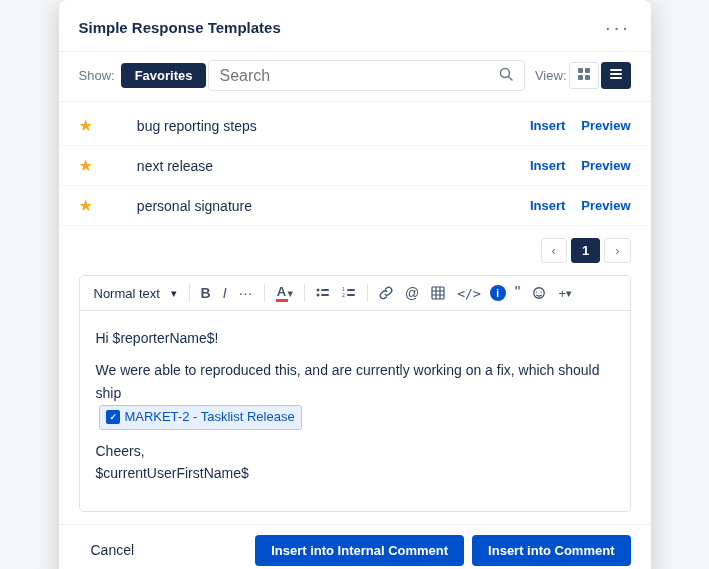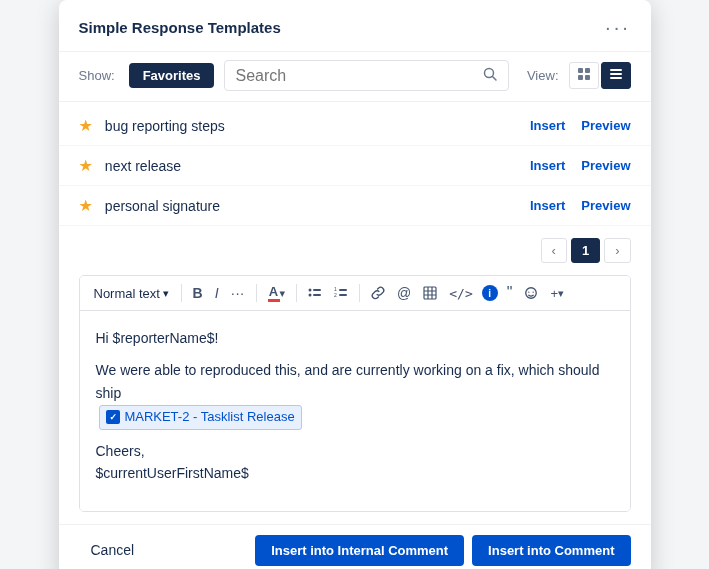--- a/index.html
+++ b/index.html
@@ -35,21 +35,21 @@
     .more-icon {
       color: #6b778c;
       font-size: 20px;
       cursor: pointer;
       letter-spacing: 2px;
     }
     .toolbar-row {
       display: flex;
       align-items: center;
       padding: 8px 20px 10px 20px;
-      gap: 10px;
+      gap: 2px;
       border-bottom: 1px solid #f0f0f0;
     }
     .show-label {
       font-size: 13px;
       color: #6b778c;
       margin-right: 4px;
     }
     .btn-favorites {
       background: #172b4d;
       color: #fff;
@@ -115,20 +115,21 @@
     }
     .star-icon {
       color: #f6a623;
       font-size: 16px;
       margin-right: 12px;
     }
     .template-name {
       flex: 1;
       font-size: 14px;
       color: #172b4d;
+      margin-left: 32px;
     }
     .template-insert {
       color: #0052cc;
       font-size: 13px;
       font-weight: 600;
       cursor: pointer;
       margin-right: 16px;
       background: none;
       border: none;
     }
@@ -176,21 +177,21 @@
       gap: 6px;
       background: #fff;
       flex-wrap: wrap;
     }
     .toolbar-dropdown {
       display: flex;
       align-items: center;
       font-size: 13px;
       color: #172b4d;
       cursor: pointer;
-      gap: 3px;
+      gap: 11px;
       padding: 2px 4px;
     }
     .toolbar-sep {
       width: 1px;
       height: 18px;
       background: #dfe1e6;
       margin: 0 2px;
     }
     .toolbar-icon {
       color: #42526e;

